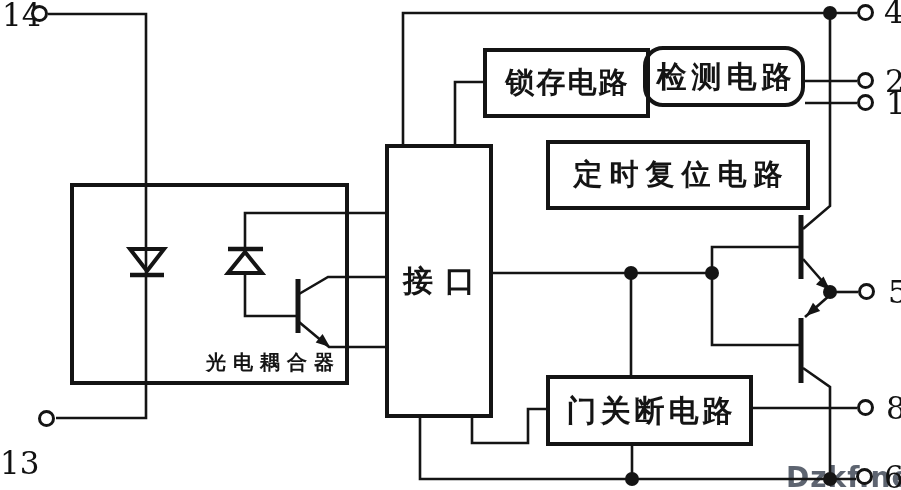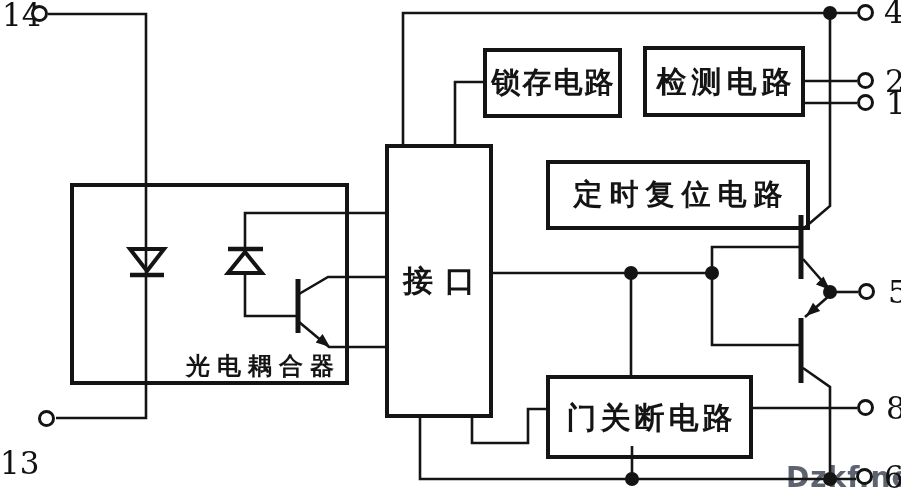--- a/index.html
+++ b/index.html
@@ -13,21 +13,21 @@
   .box{
     position:absolute;border:4px solid #141414;box-sizing:border-box;
     background:transparent;z-index:3;
     display:flex;align-items:center;justify-content:center;
   }
   .box-label{
     font-weight:bold;color:#141414;white-space:nowrap;line-height:1.1;
   }
   .interface-label{display:flex;flex-direction:row;align-items:flex-start;}
   .interface-label span{font-size:30px;font-weight:bold;letter-spacing:12px;padding-left:12px;line-height:46px;}
-  .oc-label{position:absolute;right:4px;bottom:2px;font-size:24px;letter-spacing:7px;}
+  .oc-label{position:absolute;right:4px;bottom:8px;font-size:20px;letter-spacing:7px;}
   .terminal-circle{
     position:absolute;width:17px;height:17px;border:3px solid #141414;
     border-radius:50%;box-sizing:border-box;background:#ffffff;z-index:4;
   }
   .terminal-label{
     position:absolute;font-size:31px;line-height:34px;z-index:4;color:#111;
   }
   .watermark{position:absolute;z-index:1;font-family:"DejaVu Sans","Liberation Sans",sans-serif;}
   .wm-site{left:789px;top:446px;font-size:17px;font-weight:bold;letter-spacing:1px;color:#9b9b9b;}
   .wm-logo{left:786px;top:461px;font-size:28px;font-weight:bold;letter-spacing:1px;color:#5d6470;}
@@ -114,33 +114,33 @@
   <div class="box" style="left:70px;top:183px;width:279px;height:202px;">
     <span class="box-label oc-label">光电耦合器</span>
   </div>
 
   <div class="box" style="left:385px;top:144px;width:108px;height:274px;">
     <div class="interface-label">
       <span>接口</span>
     </div>
   </div>
 
-  <div class="box" style="left:483px;top:48px;width:139px;height:70px;text-align:center;">
+  <div class="box" style="left:483px;top:48px;width:167px;height:70px;text-align:center;">
     <span class="box-label" style="font-size:29px;letter-spacing:2px;padding-left:2px;">锁存电路</span>
   </div>
 
-  <div class="box" style="left:643px;top:46px;width:162px;height:71px;">
+  <div class="box" style="left:643px;top:46px;width:162px;height:61px;border-radius:20px;">
     <span class="box-label" style="font-size:30px;letter-spacing:5px;padding-left:5px;">检测电路</span>
   </div>
 
-  <div class="box" style="left:546px;top:140px;width:264px;height:70px;margin-top:20px;">
+  <div class="box" style="left:546px;top:140px;width:264px;height:70px;">
     <span class="box-label" style="font-size:29px;letter-spacing:7px;padding-left:7px;">定时复位电路</span>
   </div>
 
-  <div class="box" style="left:546px;top:375px;width:207px;height:84px;">
+  <div class="box" style="left:546px;top:375px;width:207px;height:71px;">
     <span class="box-label" style="font-size:30px;letter-spacing:4px;padding-left:4px;">门关断电路</span>
   </div>
 
   <span class="terminal-label" style="left:2px;top:-2px;">14</span>
   <div class="terminal-circle" style="left:31px;top:5px;"></div>
 
   <span class="terminal-label" style="left:0px;top:402px;margin-top:44px;">13</span>
   <div class="terminal-circle" style="left:38px;top:410px;"></div>
 
   <div class="terminal-circle" style="left:857px;top:4px;"></div>

